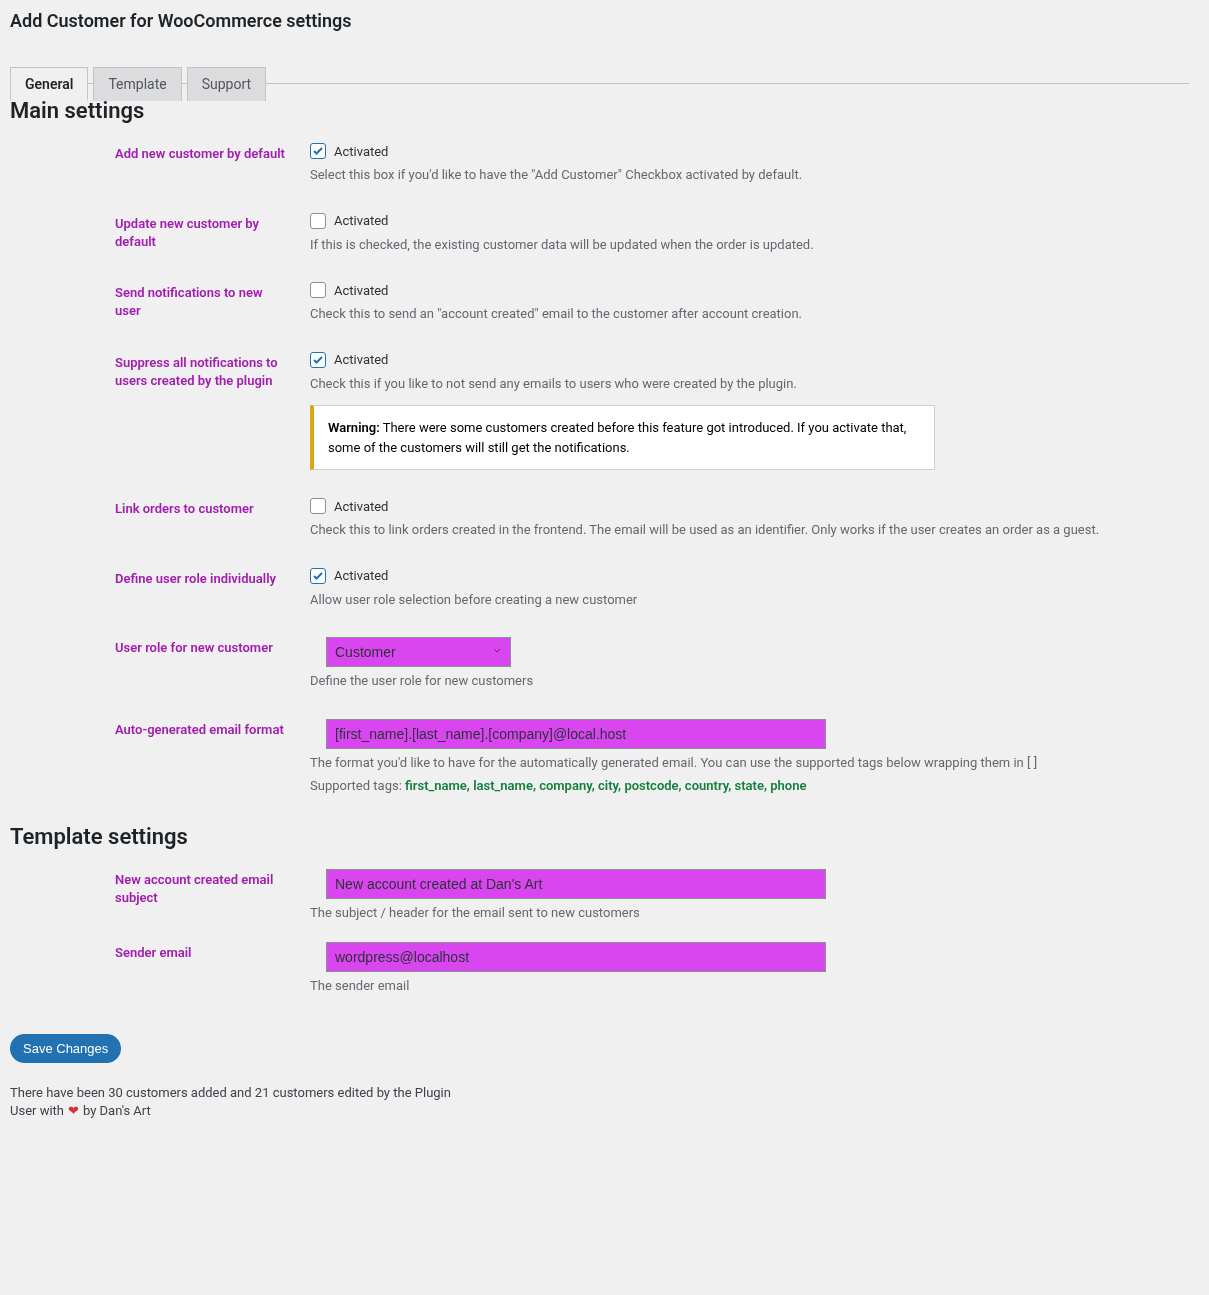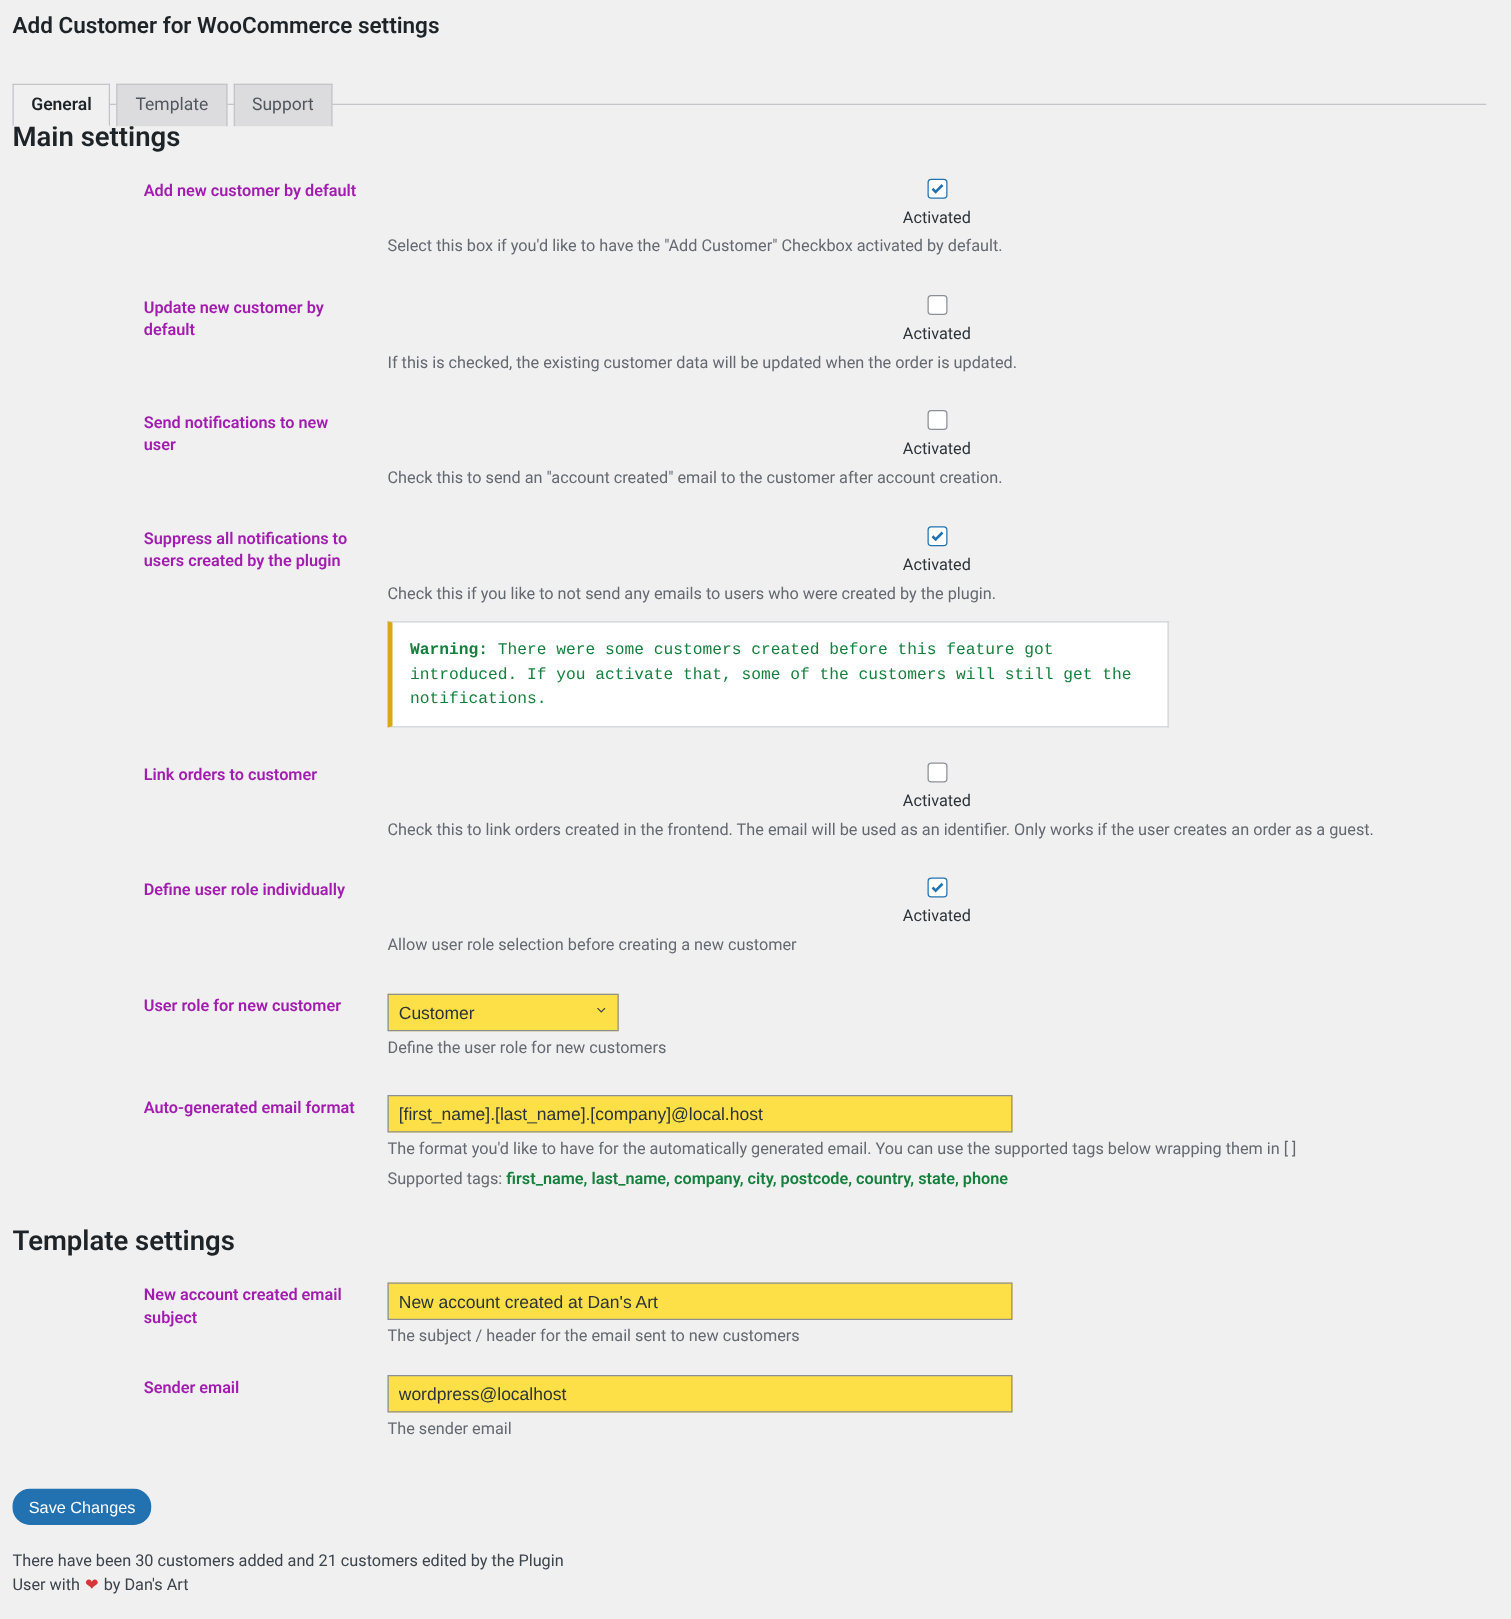--- a/index.html
+++ b/index.html
@@ -66,21 +66,20 @@
       padding-top: 2px;
     }
     .form-control {
       flex: 1;
     }
     .check-line {
       display: flex;
       align-items: center;
       gap: 8px;
       margin-bottom: 6px;
-      flex-direction: column;
     }
     .checkbox {
       width: 16px;
       height: 16px;
       border: 1px solid #8c8f94;
       border-radius: 3px;
       background: #fff;
       display: inline-flex;
       align-items: center;
       justify-content: center;
@@ -101,34 +100,34 @@
     }
     .description .tags-label { color: #646970; }
     .description .tags { color: #15803d; font-weight: 600; }
     .warning-box {
       background: #fff;
       border: 1px solid #ccd0d4;
       border-left: 4px solid #dba617;
       padding: 12px 14px;
       margin-top: 12px;
       font-size: 13px;
-      color: #15803d;
+      color: #000000;
       max-width: 625px;
       line-height: 1.5;
-      font-family: Liberation Mono, monospace;
     }
     .warning-box .warn-label { font-weight: 600; }
     select, input[type="text"] {
       font-size: 14px;
       padding: 4px 8px;
       border: 1px solid #8c8f94;
       border-radius: 0;
-      background: #fde047;
+      background: #d946ef;
       color: #2c3338;
       height: 30px;
+      margin-left: 16px;
     }
     select.role-select { width: 185px; }
     .select-wrapper { position: relative; display: inline-block; }
     .select-wrapper select { appearance: none; padding-right: 28px; }
     .select-chevron {
       position: absolute; right: 8px; top: 50%; transform: translateY(-50%);
       pointer-events: none;
     }
     input.wide { width: 500px; }
     .save-btn {

